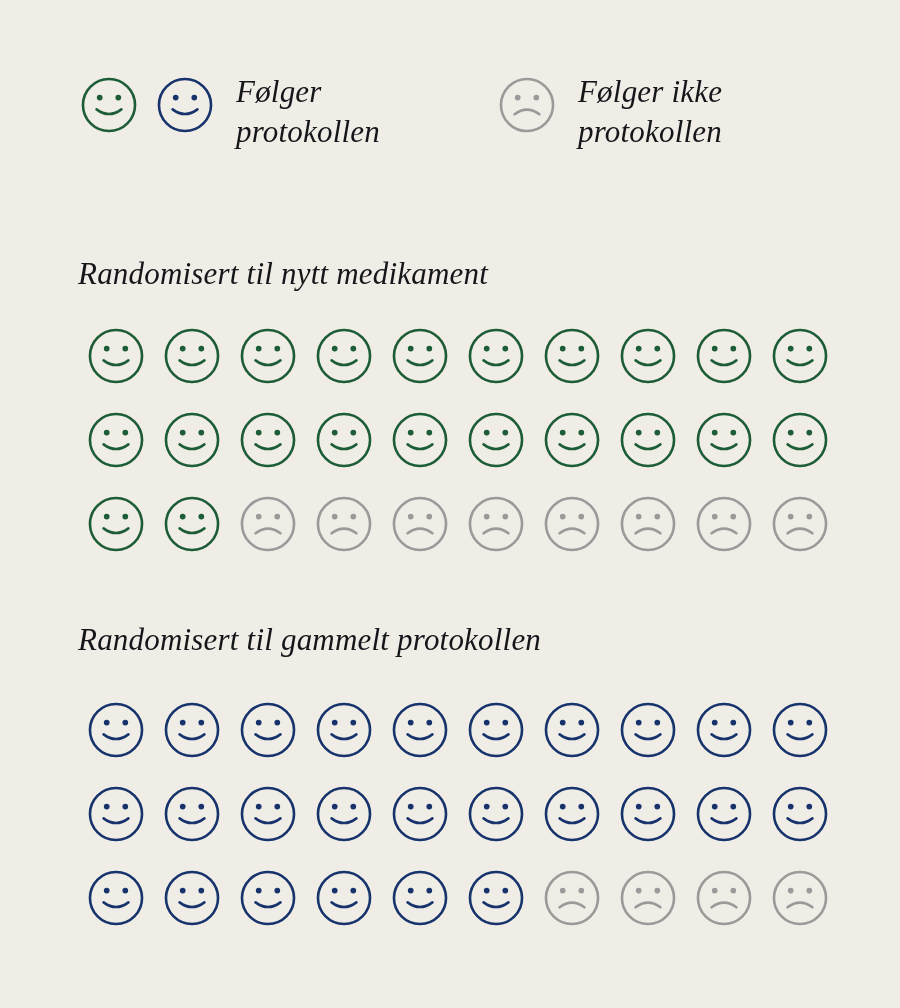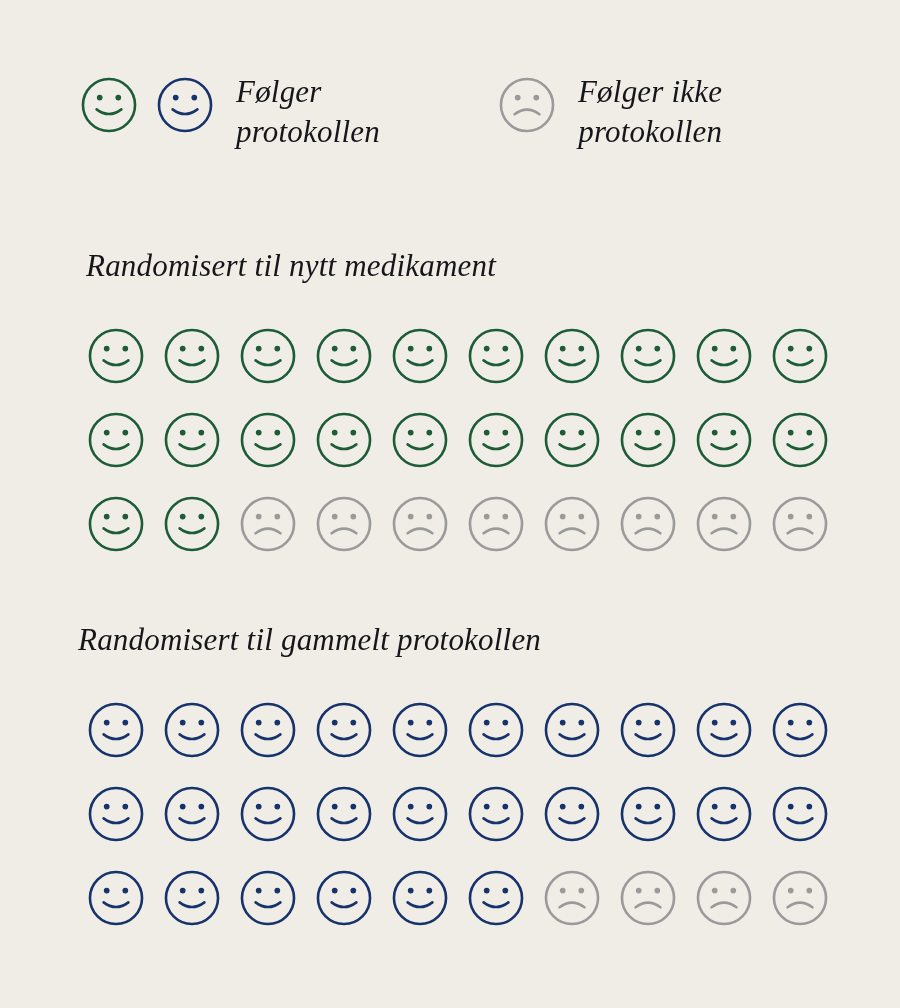--- a/index.html
+++ b/index.html
@@ -31,21 +31,20 @@
     width: 760px;
     display: flex;
     align-items: flex-start;
   }
   .legend-group {
     display: flex;
     align-items: flex-start;
   }
   .legend-group.second {
     margin-left: 116px;
-    text-align: right;
   }
   .legend-faces {
     display: flex;
     align-items: center;
     gap: 14px;
     padding-top: 2px;
   }
   .legend-text {
     margin-left: 20px;
     font-size: 31px;
@@ -56,21 +55,21 @@
   }
 
   
   .section-title {
     position: absolute;
     left: 78px;
     font-size: 31px;
     font-style: italic;
     letter-spacing: 0.2px;
   }
-  #title-new { top: 248px; margin-left: 8px; }
+  #title-new { top: 256px; }
   #title-old  { top: 622px; }
 
   
   .grid {
     position: absolute;
     left: 78px;
     display: grid;
     grid-template-columns: repeat(10, 76px);
     grid-auto-rows: 76px;
     row-gap: 8px;

